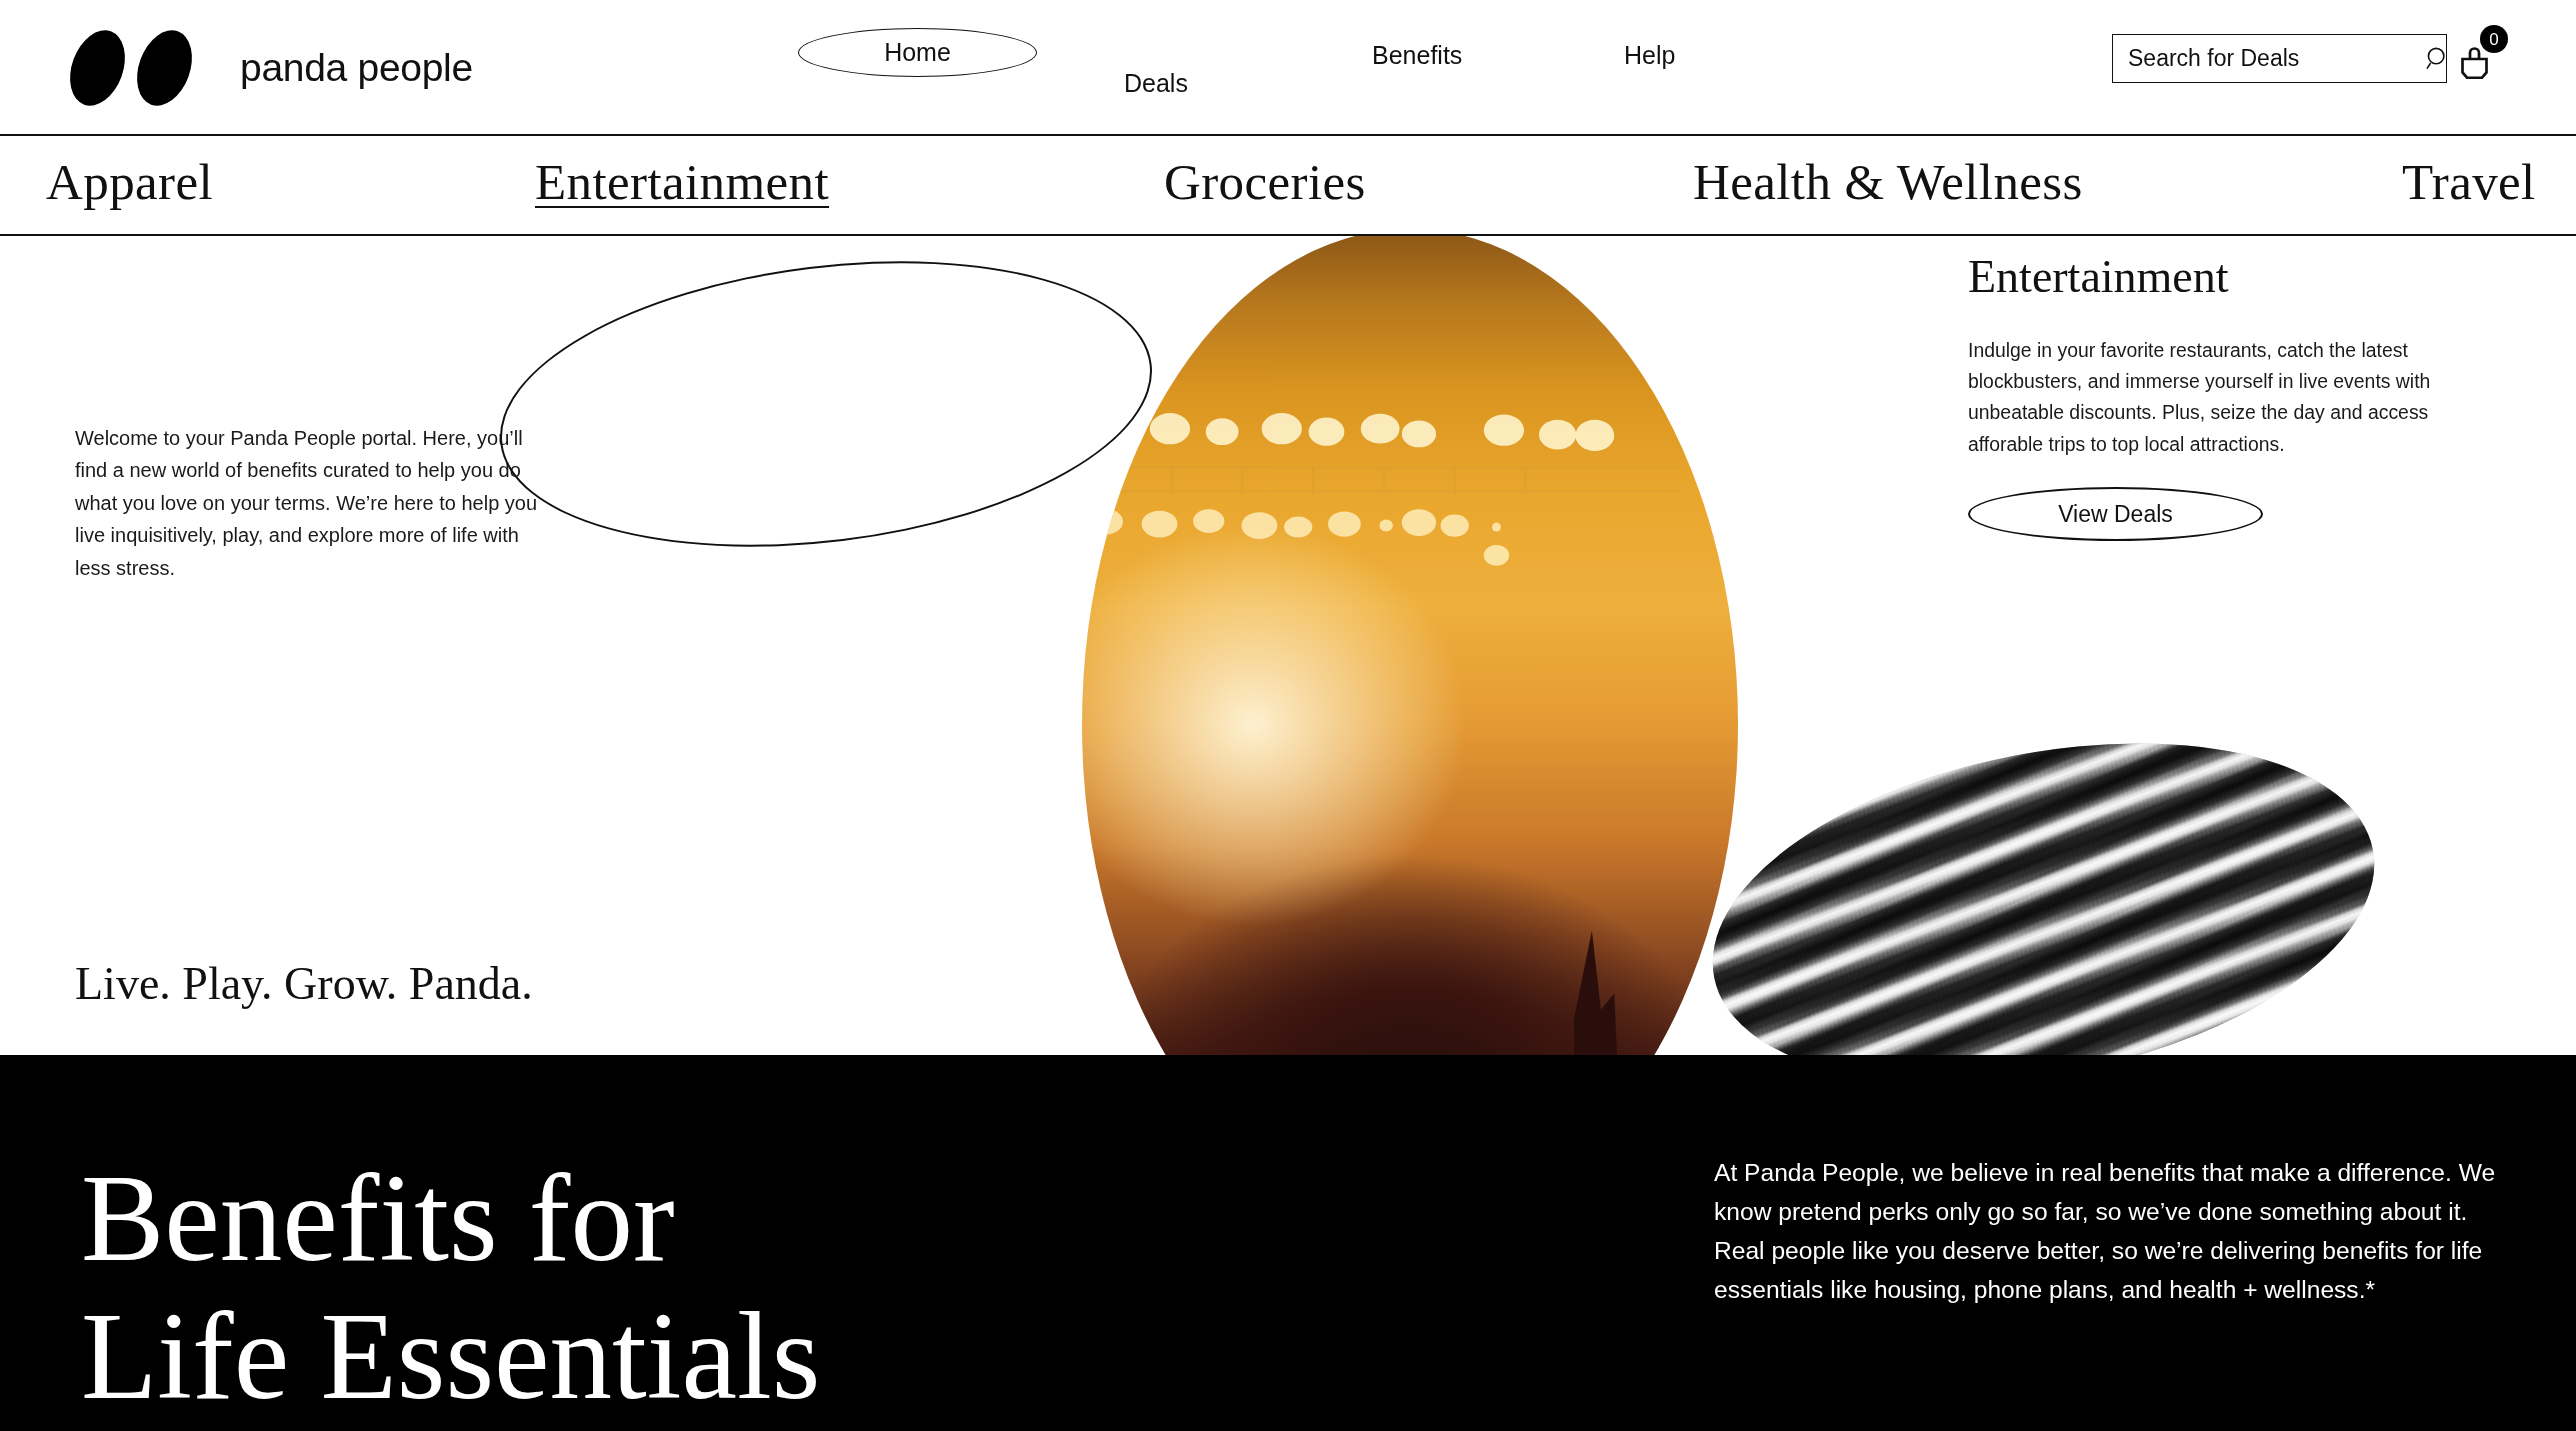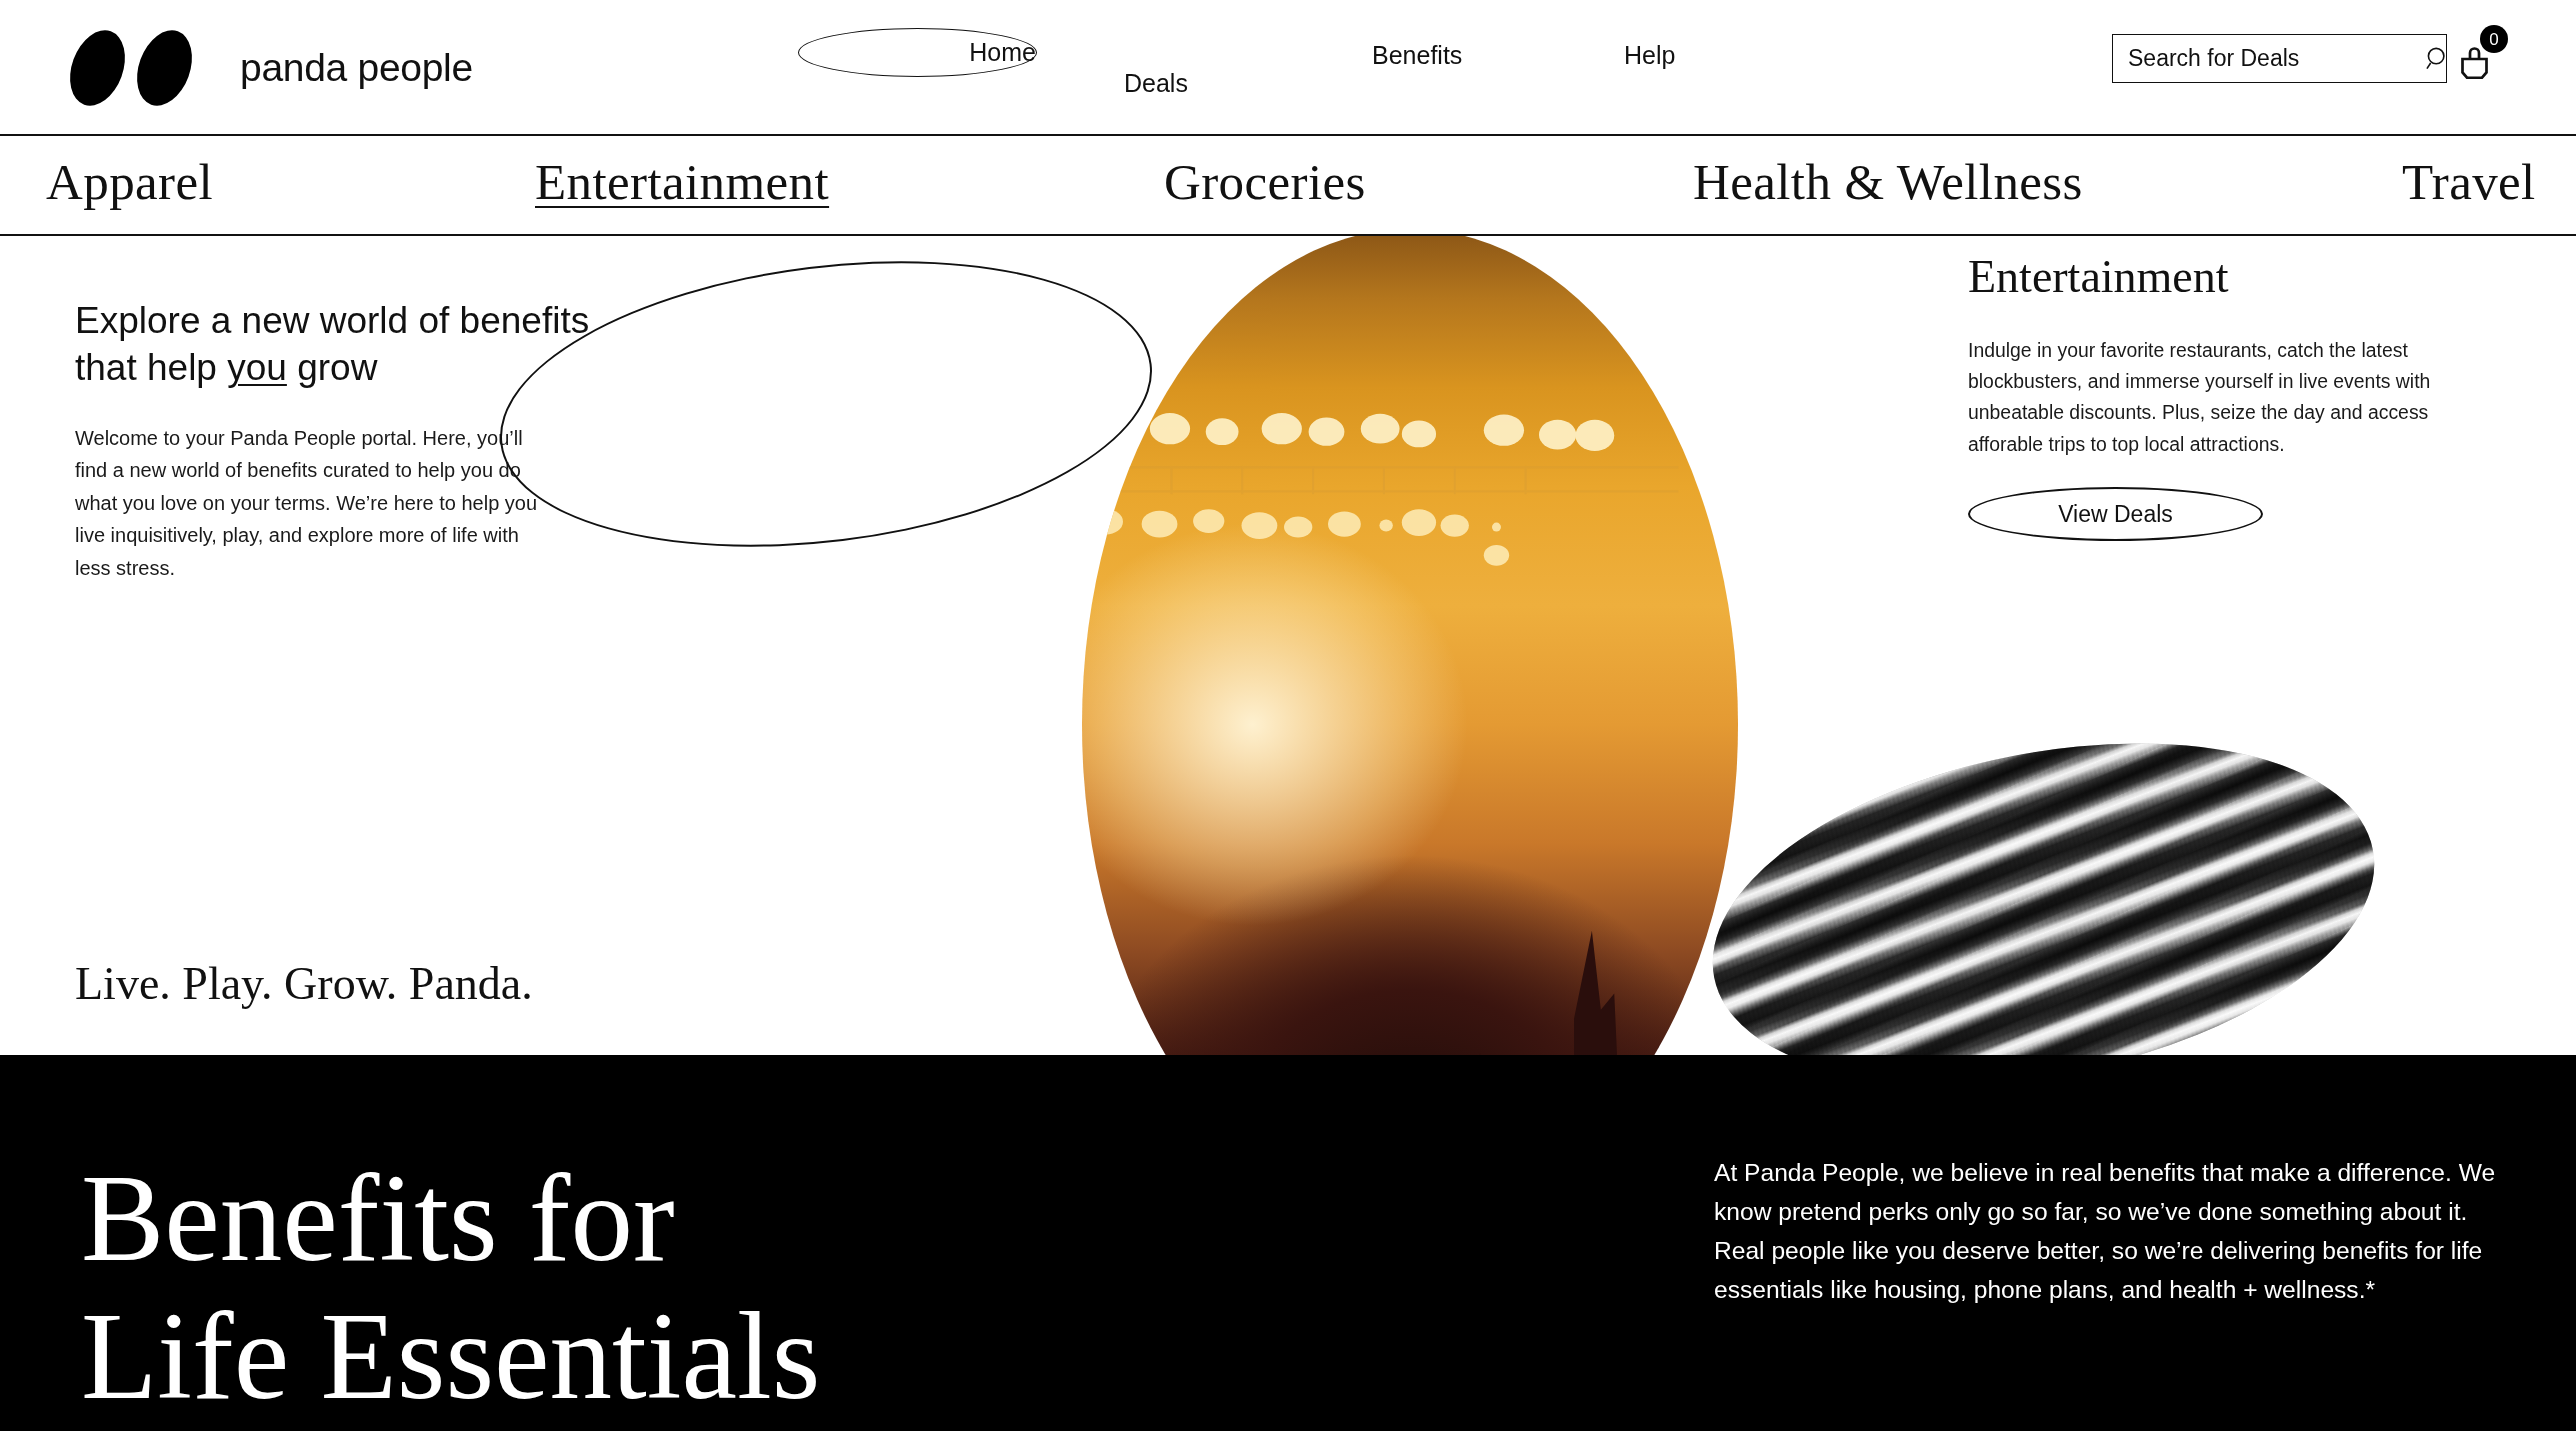--- a/index.html
+++ b/index.html
@@ -33,21 +33,21 @@
   }
 
   .topnav { position: absolute; left: 798px; top: 0; height: 136px; }
   .topnav .item {
     position: absolute; top: 43px;
     font-size: 25px; color: #111; white-space: nowrap;
     line-height: 1; padding: 0;
   }
   .topnav .item.home {
     left: 0; width: 239px; height: 49px;
-    display: flex; align-items: center; justify-content: flex-end;
+    display: flex; align-items: center; justify-content: center;
     border: 1.9px solid #111; border-radius: 50%; top: 28px;
   }
   .topnav .item.deals    { left: 326px; margin-top: 28px; }
   .topnav .item.benefits { left: 574px; }
   .topnav .item.help     { left: 826px; }
 
   .search-box {
     position: absolute; right: 129px; top: 34px;
     width: 335px; height: 49px;
     border: 1.9px solid #111; background: #fff;
@@ -235,23 +235,20 @@
   <div class="catbar">
     <div class="cat cat-0">Apparel</div>
     <div class="cat cat-1 active">Entertainment</div>
     <div class="cat cat-3">Health &amp; Wellness</div>
     <div class="cat cat-2">Groceries</div>
     <div class="cat cat-4">Travel</div>
   </div>
 
   <div class="hero">
 
-    <h1 class="hero-head">
-      <span>Explore a new world of benefits that help </span><u>you</u><span> grow</span>
-    </h1>
 
     <p class="hero-body">Welcome to your Panda People portal. Here, you’ll find a new world of benefits curated to help you do what you love on your terms. We’re here to help you live inquisitively, play, and explore more of life with less stress.</p>
 
     <div class="hero-tag">Live. Play.
 Grow. Panda.</div>
 
     <div class="ellipse-outline"></div>
 
     <div class="photo-ellipse">
       <svg class="stagelights" viewBox="0 0 880 1330" preserveAspectRatio="none">

